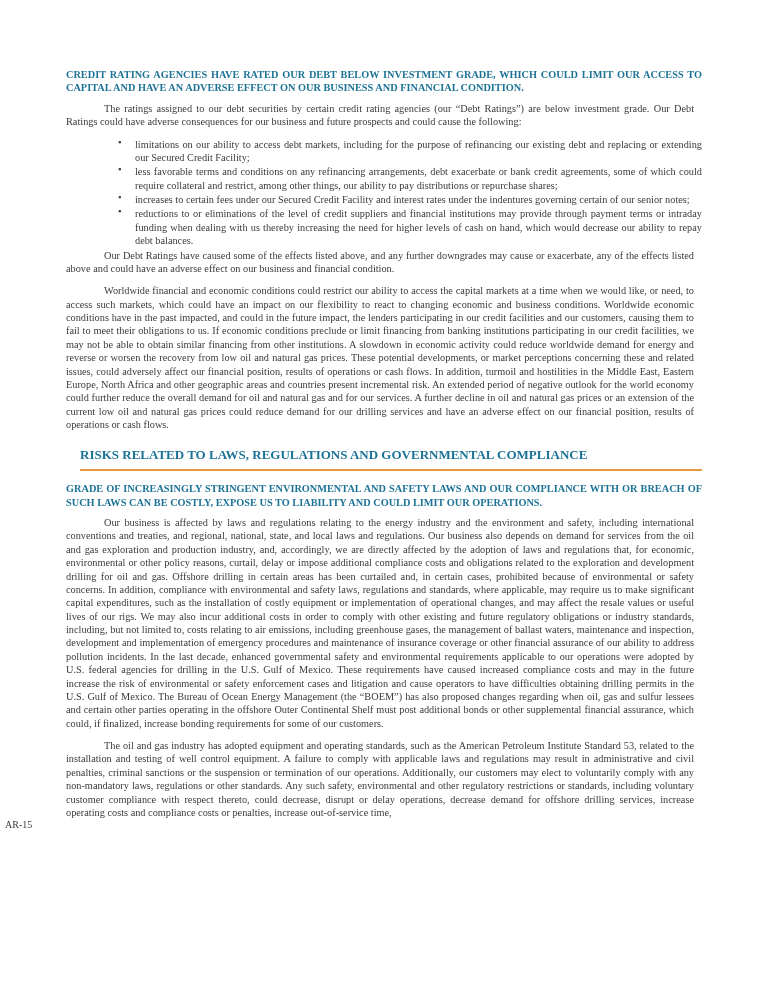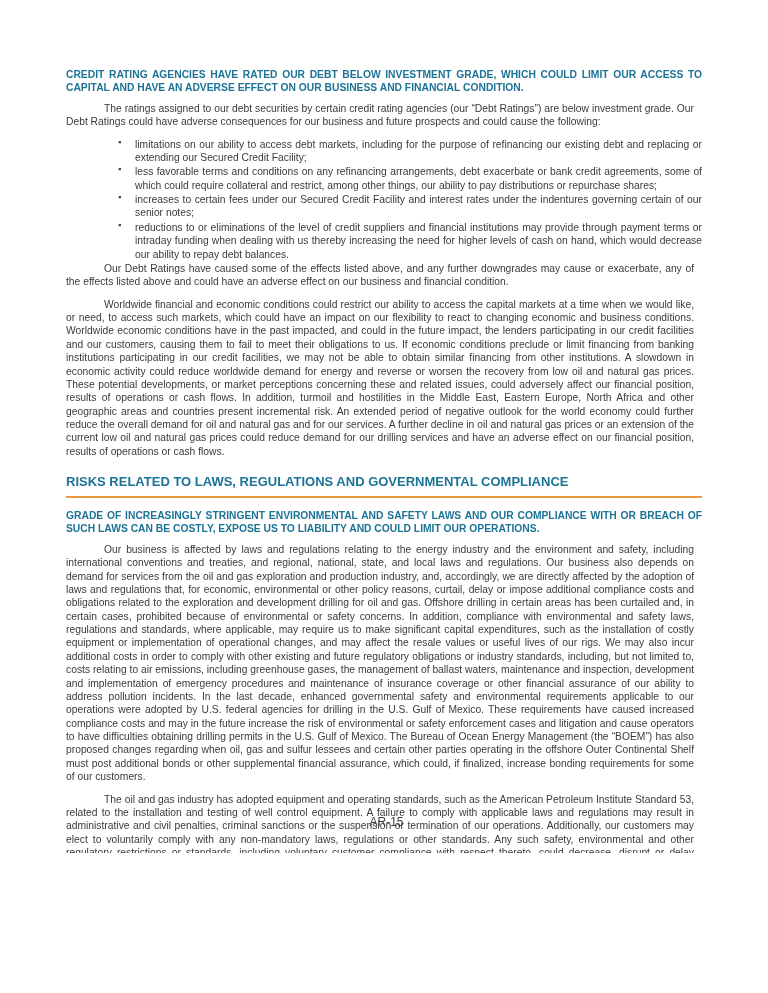--- a/index.html
+++ b/index.html
@@ -7,21 +7,21 @@
     padding: 0;
     background: #ffffff;
   }
   .page {
     position: relative;
     width: 768px;
     height: 853px;
     box-sizing: border-box;
     padding: 68px 66px 50px 66px;
     background: #ffffff;
-    font-family: Liberation Sans, sans-serif;
+    font-family: Liberation Serif, serif;
     font-size: 10.3px;
     line-height: 1.3;
     color: #3a3a3a;
     overflow: hidden;
   }
   .risk-heading {
     color: #1d7396;
     font-weight: 700;
     text-align: justify;
     margin: 0 0 7px 0;
@@ -53,29 +53,29 @@
     font-size: 9px;
     color: #3a3a3a;
   }
   .section-title {
     font-size: 13px;
     font-weight: 700;
     color: #1d7396;
     text-align: left;
     padding-bottom: 5px;
     border-bottom: 2.5px solid #e59a40;
-    margin: 16px 0 11px 0;
+    margin: 16px 0 11px 14px;
   }
   .footer {
     position: absolute;
     left: 5px;
     right: 0;
     bottom: 22px;
-    text-align: center;
-    font-size: 12px;
+    text-align: left;
+    font-size: 10px;
     color: #3a3a3a;
   }
 </style>
 </head>
 <body>
 
 <div class="page">
 
   <div class="risk-heading">CREDIT RATING AGENCIES HAVE RATED OUR DEBT BELOW INVESTMENT GRADE, WHICH COULD LIMIT OUR ACCESS TO CAPITAL AND HAVE AN ADVERSE EFFECT ON OUR BUSINESS AND FINANCIAL CONDITION.</div>
 

